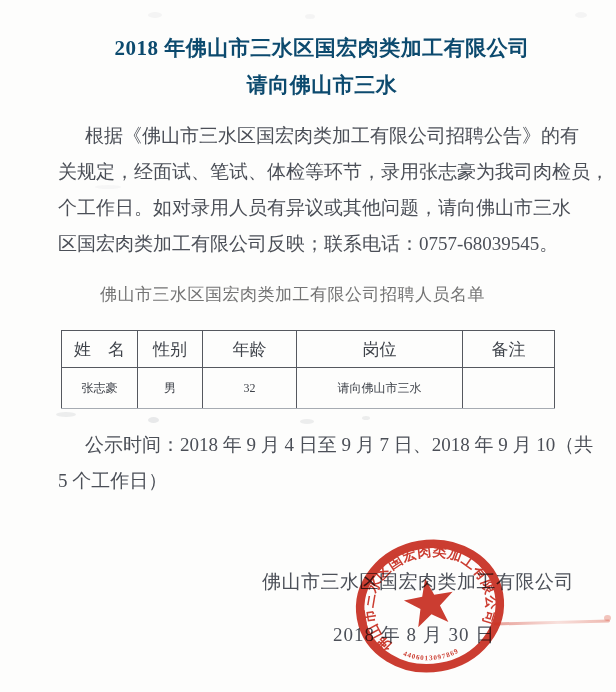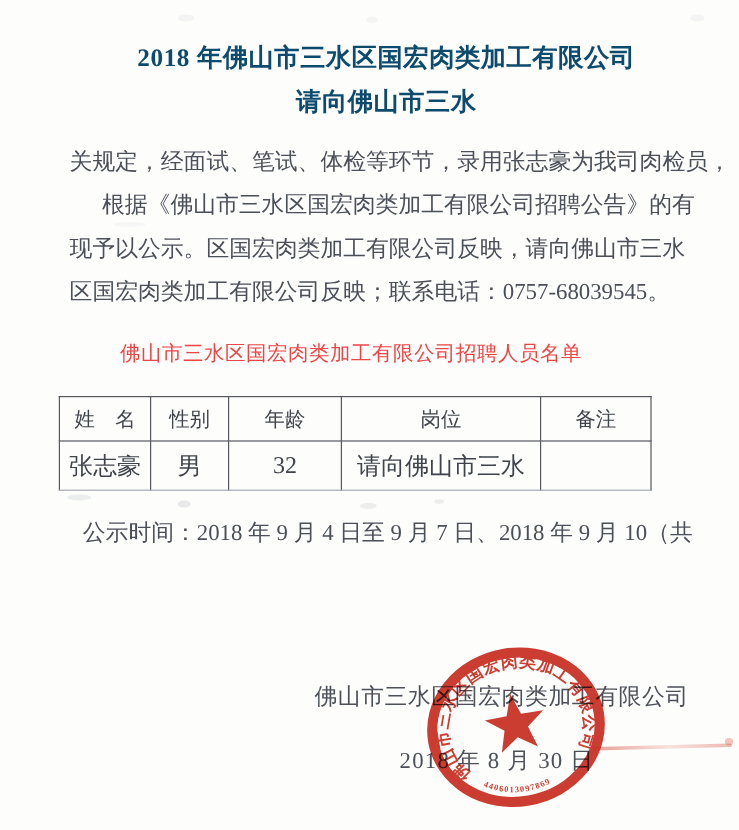--- a/index.html
+++ b/index.html
@@ -8,42 +8,42 @@
     background:#fdfdfc; overflow:hidden;
     font-family:"Liberation Serif","DejaVu Serif",serif;
     color:#45484e;
   }
   .title {
     position:absolute; top:30px; left:57px; right:29px;
     text-align:center; font-weight:bold; font-size:21px; line-height:37px;
     color:#0c4a6e; letter-spacing:0.5px; white-space:nowrap;
   }
   .body-para { position:absolute; top:118px; left:58px; right:0; }
-  .notice    { position:absolute; top:427px; left:42px; right:0;font-family:Liberation Serif, serif; }
+  .notice    { position:absolute; top:427px; left:58px; right:0;font-family:Liberation Serif, serif; }
   .bline {
     font-size:19px; line-height:36px; white-space:nowrap;
     color:#4b4f57;
   }
   .indent { padding-left:27px; }
   .caption {
     position:absolute; top:285px; left:100px;
     font-size:17px; line-height:20px; letter-spacing:0.5px;
-    color:#ef4444; white-space:nowrap;
+    color:#737373; white-space:nowrap;
   }
   table.recruits {
-    position:absolute; top:330px; left:49px;
+    position:absolute; top:330px; left:61px;
     width:493px; border-collapse:collapse; table-layout:fixed;
     color:#3f434a;
   }
   table.recruits th, table.recruits td {
     border:1.4px solid #55585f; text-align:center; padding:0;
     overflow:hidden; white-space:nowrap;
   }
   table.recruits th { height:36px; font-size:17px; font-weight:normal; }
-  table.recruits td { height:40px; font-size:20px; }
+  table.recruits td { height:40px; font-size:12px; }
   table.recruits tbody td { border-bottom:1.2px solid #a6abb2; }
   .company {
     position:absolute; top:571px; left:262px;
     font-size:19px; line-height:22px; letter-spacing:0.5px;
     color:#4c5058; white-space:nowrap;
   }
   .sig-date {
     position:absolute; top:624px; left:333px;
     font-size:19px; line-height:22px; letter-spacing:1px;
     color:#4c5058; white-space:nowrap;
@@ -76,23 +76,23 @@
 <body>
 
 <div class="page">
 
   <div class="title">
     <div>2018 年佛山市三水区国宏肉类加工有限公司</div>
     <div>请向佛山市三水</div>
   </div>
 
   <div class="body-para">
+    <div class="bline indent">根据《佛山市三水区国宏肉类加工有限公司招聘公告》的有</div>
     <div class="bline">关规定，经面试、笔试、体检等环节，录用张志豪为我司肉检员，</div>
-    <div class="bline indent">根据《佛山市三水区国宏肉类加工有限公司招聘公告》的有</div>
-    <div class="bline">现予以公示。区国宏肉类加工有限公司反映，请向佛山市三水</div>
+    <div class="bline">个工作日。如对录用人员有异议或其他问题，请向佛山市三水</div>
     <div class="bline">区国宏肉类加工有限公司反映；联系电话：0757-68039545。</div>
   </div>
 
   <div class="caption">佛山市三水区国宏肉类加工有限公司招聘人员名单</div>
 
   <table class="recruits">
     <colgroup>
       <col style="width:76px">
         <col style="width:65px">
         <col style="width:94px">
@@ -114,20 +114,21 @@
         <td>男</td>
         <td>32</td>
         <td>请向佛山市三水</td>
         <td></td>
       </tr>
     </tbody>
   </table>
 
   <div class="notice">
     <div class="bline indent">公示时间：2018 年 9 月 4 日至 9 月 7 日、2018 年 9 月 10（共</div>
+    <div class="bline">5 个工作日）</div>
   </div>
 
   <div class="company">佛山市三水区国宏肉类加工有限公司</div>
   <div class="sig-date">2018 年 8 月 30 日</div>
 
   <svg class="stamp" width="160" height="142" viewBox="0 0 160 142" xmlns="http://www.w3.org/2000/svg">
     <g transform="rotate(-10 80 71)">
       <ellipse cx="80" cy="71" rx="70" ry="62" fill="none" stroke="#c8271a" stroke-width="8.5"></ellipse>
       <path id="sealArcTop" d="M 36.3 103.2 A 57 50 0 1 1 123.7 103.2" fill="none"></path>
       <path id="sealArcBottom" d="M 41.4 112.4 A 60 54 0 0 0 118.6 112.4" fill="none"></path>

